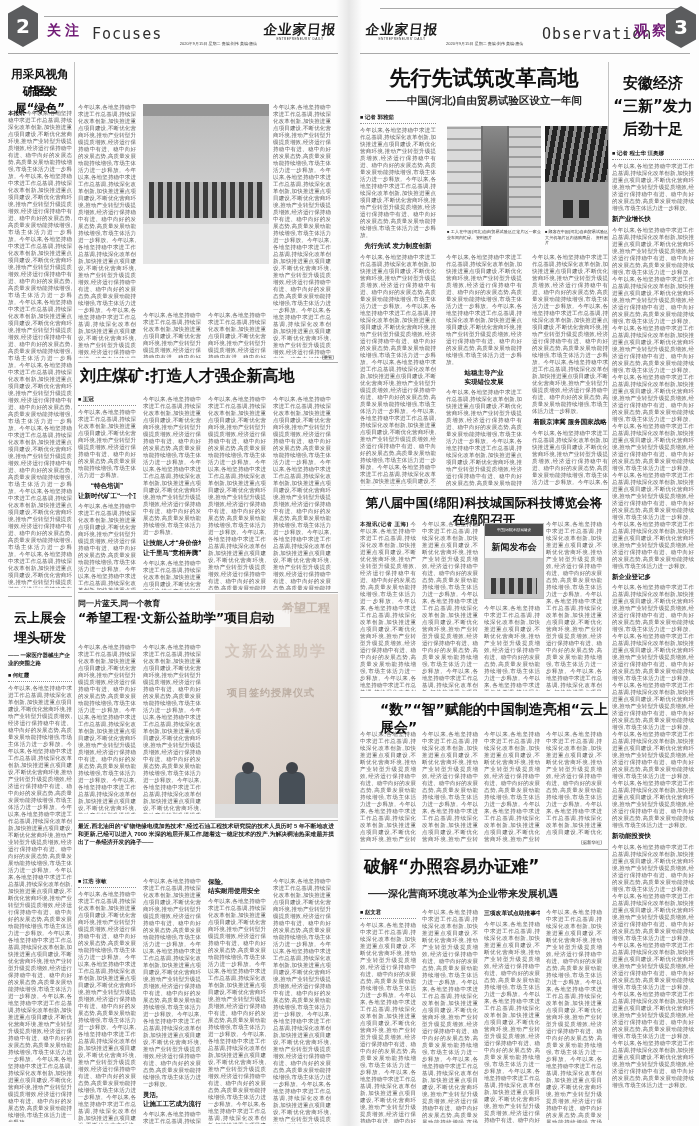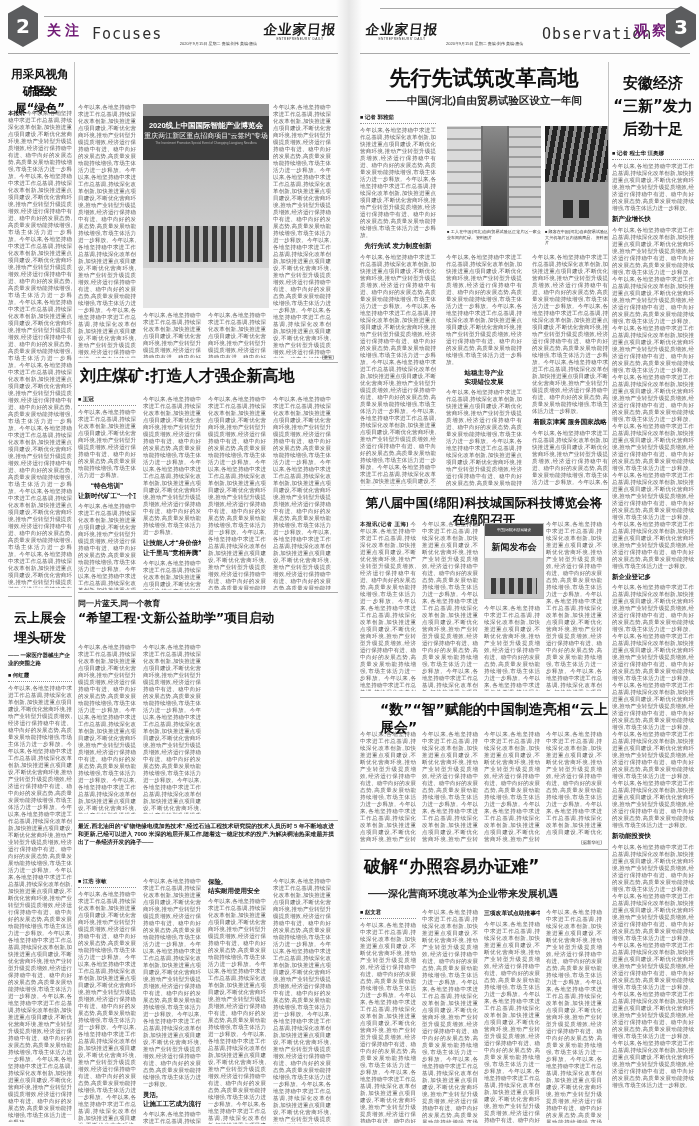--- a/index.html
+++ b/index.html
@@ -81,25 +81,20 @@
     <div class="abs" style="left:8px;top:62px;width:64px;height:528px;">
       <div class="title-col" style="left:0;top:4px;width:64px;font-size:11.5px;line-height:17px;">用采风视角描绘</div>
       <div class="title-col" style="left:0;top:21px;width:64px;font-size:11.5px;line-height:17px;">矿区发展“绿色”</div>
       <div class="col" style="left:0;top:48px;width:64px;height:478px;"><b>本报讯 </b><span>今年以来,各地坚持稳中求进工作总基调,持续深化改革创新,加快推进重点项目建设,不断优化营商环境,推动产业转型升级提质增效,经济运行保持稳中有进、稳中向好的发展态势,高质量发展动能持续增强,市场主体活力进一步释放。今年以来,各地坚持稳中求进工作总基调,持续深化改革创新,加快推进重点项目建设,不断优化营商环境,推动产业转型升级提质增效,经济运行保持稳中有进、稳中向好的发展态势,高质量发展动能持续增强,市场主体活力进一步释放。今年以来,各地坚持稳中求进工作总基调,持续深化改革创新,加快推进重点项目建设,不断优化营商环境,推动产业转型升级提质增效,经济运行保持稳中有进、稳中向好的发展态势,高质量发展动能持续增强,市场主体活力进一步释放。今年以来,各地坚持稳中求进工作总基调,持续深化改革创新,加快推进重点项目建设,不断优化营商环境,推动产业转型升级提质增效,经济运行保持稳中有进、稳中向好的发展态势,高质量发展动能持续增强,市场主体活力进一步释放。今年以来,各地坚持稳中求进工作总基调,持续深化改革创新,加快推进重点项目建设,不断优化营商环境,推动产业转型升级提质增效,经济运行保持稳中有进、稳中向好的发展态势,高质量发展动能持续增强,市场主体活力进一步释放。今年以来,各地坚持稳中求进工作总基调,持续深化改革创新,加快推进重点项目建设,不断优化营商环境,推动产业转型升级提质增效,经济运行保持稳中有进、稳中向好的发展态势,高质量发展动能持续增强,市场主体活力进一步释放。今年以来,各地坚持稳中求进工作总基调,持续深化改革创新,加快推进重点项目建设,不断优化营商环境,推动产业转型升级提质增效,经济运行保持稳中有进、稳中向好的发展态势,高质量发展动能持续增强,市场主体活力进一步释放。今年以来,各地坚持稳中求进工作总基调,持续深化改革创新,加快推进重点项目建设,不断优化营商环境,推动产业转型升级提质增效,经济运行保持稳中有进、稳中向好的发展态势,高质量发展动能持续增强,市场主体活力进一步释放。</span></div>
     </div>
 
     <div class="abs" style="left:78px;top:62px;width:260px;height:298px;">
       <div class="col" style="left:0;top:42px;width:58px;height:254px;"><span>今年以来,各地坚持稳中求进工作总基调,持续深化改革创新,加快推进重点项目建设,不断优化营商环境,推动产业转型升级提质增效,经济运行保持稳中有进、稳中向好的发展态势,高质量发展动能持续增强,市场主体活力进一步释放。今年以来,各地坚持稳中求进工作总基调,持续深化改革创新,加快推进重点项目建设,不断优化营商环境,推动产业转型升级提质增效,经济运行保持稳中有进、稳中向好的发展态势,高质量发展动能持续增强,市场主体活力进一步释放。今年以来,各地坚持稳中求进工作总基调,持续深化改革创新,加快推进重点项目建设,不断优化营商环境,推动产业转型升级提质增效,经济运行保持稳中有进、稳中向好的发展态势,高质量发展动能持续增强,市场主体活力进一步释放。今年以来,各地坚持稳中求进工作总基调,持续深化改革创新,加快推进重点项目建设,不断优化营商环境,推动产业转型升级提质增效,经济运行保持稳中有进、稳中向好的发展态势,高质量发展动能持续增强,市场主体活力进一步释放。今年以来,各地坚持稳中求进工作总基调,持续深化改革创新,加快推进重点项目建设,不断优化营商环境,推动产业转型升级提质增效,经济运行保持稳中有进、稳中向好的发展态势,高质量发展动能持续增强,市场主体活力进一步释放。</span></div>
       <div class="photo" style="left:65px;top:42px;width:126px;height:204px;">
         <div class="py-top"></div>
-        <div class="py-banner">
-          <div class="py-b1">2020线上中国国际智能产业博览会</div>
-          <div class="py-b2">重庆两江新区重点招商项目“云签约”专场</div>
-          <div class="py-b3">The Investment Promotion Special Event of Chongqing Liangjiang New Area</div>
-        </div>
         <div class="py-stage">
           <div class="crowd"></div>
         </div>
         <div class="py-floor"></div>
       </div>
       <div class="col" style="left:65px;top:250px;width:58px;height:46px;"><span>今年以来,各地坚持稳中求进工作总基调,持续深化改革创新,加快推进重点项目建设,不断优化营商环境,推动产业转型升级提质增效,经济运行保持稳中有进、稳中向好的发展态势,高质量发展动能持续增强,市场主体活力进一步释放。</span></div>
       <div class="col" style="left:130px;top:250px;width:58px;height:46px;"><span>今年以来,各地坚持稳中求进工作总基调,持续深化改革创新,加快推进重点项目建设,不断优化营商环境,推动产业转型升级提质增效,经济运行保持稳中有进、稳中向好的发展态势,高质量发展动能持续增强,市场主体活力进一步释放。</span></div>
       <div class="col" style="left:195px;top:42px;width:58px;height:254px;"><span>今年以来,各地坚持稳中求进工作总基调,持续深化改革创新,加快推进重点项目建设,不断优化营商环境,推动产业转型升级提质增效,经济运行保持稳中有进、稳中向好的发展态势,高质量发展动能持续增强,市场主体活力进一步释放。今年以来,各地坚持稳中求进工作总基调,持续深化改革创新,加快推进重点项目建设,不断优化营商环境,推动产业转型升级提质增效,经济运行保持稳中有进、稳中向好的发展态势,高质量发展动能持续增强,市场主体活力进一步释放。今年以来,各地坚持稳中求进工作总基调,持续深化改革创新,加快推进重点项目建设,不断优化营商环境,推动产业转型升级提质增效,经济运行保持稳中有进、稳中向好的发展态势,高质量发展动能持续增强,市场主体活力进一步释放。今年以来,各地坚持稳中求进工作总基调,持续深化改革创新,加快推进重点项目建设,不断优化营商环境,推动产业转型升级提质增效,经济运行保持稳中有进、稳中向好的发展态势,高质量发展动能持续增强,市场主体活力进一步释放。今年以来,各地坚持稳中求进工作总基调,持续深化改革创新,加快推进重点项目建设,不断优化营商环境,推动产业转型升级提质增效,经济运行保持稳中有进、稳中向好的发展态势,高质量发展动能持续增强,市场主体活力进一步释放。</span></div>
       <div class="attr" style="right:4px;bottom:0;">(重宣)</div>
     </div>
@@ -121,20 +116,28 @@
         <div class="colsub" style="margin-top:-2px;">让千里马“竞相奔腾”</div>
         <span>今年以来,各地坚持稳中求进工作总基调,持续深化改革创新,加快推进重点项目建设,不断优化营商环境,推动产业转型升级提质增效,经济运行保持稳中有进、稳中向好的发展态势,高质量发展动能持续增强,市场主体活力进一步释放。</span>
       </div>
       <div class="col" style="left:130px;top:30px;width:58px;height:194px;"><span>今年以来,各地坚持稳中求进工作总基调,持续深化改革创新,加快推进重点项目建设,不断优化营商环境,推动产业转型升级提质增效,经济运行保持稳中有进、稳中向好的发展态势,高质量发展动能持续增强,市场主体活力进一步释放。今年以来,各地坚持稳中求进工作总基调,持续深化改革创新,加快推进重点项目建设,不断优化营商环境,推动产业转型升级提质增效,经济运行保持稳中有进、稳中向好的发展态势,高质量发展动能持续增强,市场主体活力进一步释放。今年以来,各地坚持稳中求进工作总基调,持续深化改革创新,加快推进重点项目建设,不断优化营商环境,推动产业转型升级提质增效,经济运行保持稳中有进、稳中向好的发展态势,高质量发展动能持续增强,市场主体活力进一步释放。</span></div>
       <div class="col" style="left:195px;top:30px;width:58px;height:194px;"><span>今年以来,各地坚持稳中求进工作总基调,持续深化改革创新,加快推进重点项目建设,不断优化营商环境,推动产业转型升级提质增效,经济运行保持稳中有进、稳中向好的发展态势,高质量发展动能持续增强,市场主体活力进一步释放。今年以来,各地坚持稳中求进工作总基调,持续深化改革创新,加快推进重点项目建设,不断优化营商环境,推动产业转型升级提质增效,经济运行保持稳中有进、稳中向好的发展态势,高质量发展动能持续增强,市场主体活力进一步释放。今年以来,各地坚持稳中求进工作总基调,持续深化改革创新,加快推进重点项目建设,不断优化营商环境,推动产业转型升级提质增效,经济运行保持稳中有进、稳中向好的发展态势,高质量发展动能持续增强,市场主体活力进一步释放。</span></div>
     </div>
 
     <div class="rule-h" style="left:78px;top:592px;width:260px;"></div>
 
     <div class="abs" style="left:78px;top:594px;width:260px;height:224px;">
+      <div class="photo hope-bg" style="left:137px;top:0;width:123px;height:224px;">
+        <div class="hope-t1">希望工程</div>
+        <div class="hope-t2">文新公益助学</div>
+        <div class="hope-t3">项目签约授牌仪式</div>
+        <div class="person" style="left:20px;background:#5c6770;"></div>
+        <div class="person" style="left:64px;background:#474f57;"></div>
+        <div class="hope-table"></div>
+      </div>
       <div class="kick" style="left:0;top:4px;width:150px;font-size:8px;">同一片蓝天,同一个教育</div>
       <div class="hl" style="left:0;top:16px;width:212px;font-size:12.5px;background:rgba(253,253,253,.65);">“希望工程·文新公益助学”项目启动</div>
       <div class="col" style="left:0;top:50px;width:58px;height:170px;"><span>今年以来,各地坚持稳中求进工作总基调,持续深化改革创新,加快推进重点项目建设,不断优化营商环境,推动产业转型升级提质增效,经济运行保持稳中有进、稳中向好的发展态势,高质量发展动能持续增强,市场主体活力进一步释放。今年以来,各地坚持稳中求进工作总基调,持续深化改革创新,加快推进重点项目建设,不断优化营商环境,推动产业转型升级提质增效,经济运行保持稳中有进、稳中向好的发展态势,高质量发展动能持续增强,市场主体活力进一步释放。今年以来,各地坚持稳中求进工作总基调,持续深化改革创新,加快推进重点项目建设,不断优化营商环境,推动产业转型升级提质增效,经济运行保持稳中有进、稳中向好的发展态势,高质量发展动能持续增强,市场主体活力进一步释放。</span></div>
       <div class="col" style="left:65px;top:50px;width:58px;height:170px;"><span>今年以来,各地坚持稳中求进工作总基调,持续深化改革创新,加快推进重点项目建设,不断优化营商环境,推动产业转型升级提质增效,经济运行保持稳中有进、稳中向好的发展态势,高质量发展动能持续增强,市场主体活力进一步释放。今年以来,各地坚持稳中求进工作总基调,持续深化改革创新,加快推进重点项目建设,不断优化营商环境,推动产业转型升级提质增效,经济运行保持稳中有进、稳中向好的发展态势,高质量发展动能持续增强,市场主体活力进一步释放。今年以来,各地坚持稳中求进工作总基调,持续深化改革创新,加快推进重点项目建设,不断优化营商环境,推动产业转型升级提质增效,经济运行保持稳中有进、稳中向好的发展态势,高质量发展动能持续增强,市场主体活力进一步释放。</span></div>
     </div>
 
     <div class="rule-h" style="left:78px;top:820px;width:260px;"></div>
 
     <div class="abs" style="left:78px;top:822px;width:260px;height:304px;">
       <div class="kick" style="left:0;top:0;width:256px;font-size:5.8px;line-height:8px;text-align:justify;">最近,西北油田的“矿物绝缘电缆加热技术”,经过石油工程技术研究院的技术人员历时 5 年不断地改进和更新,已经可以进入 7000 米深的地层开展工作,随着这一稳定技术的投产,为解决稠油热采难题并摸出了一条经济开发的路子——</div>

